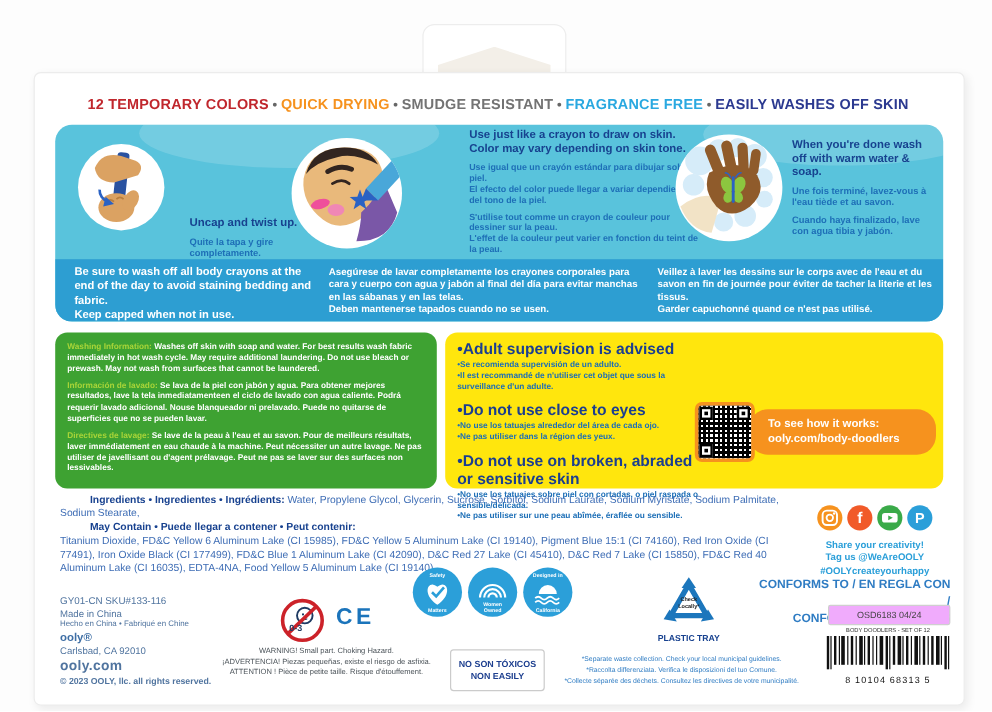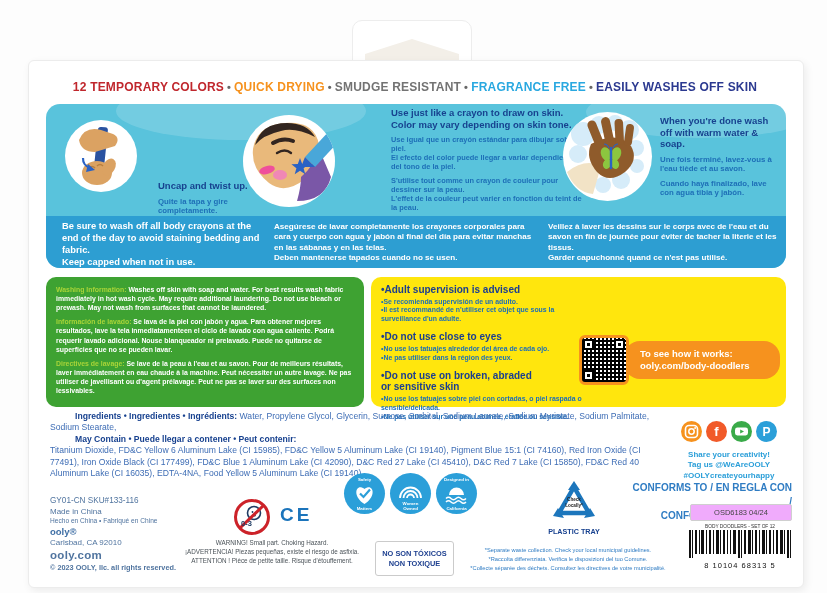--- a/index.html
+++ b/index.html
@@ -30,21 +30,21 @@
 
   
   .green-panel{left:46px;top:277px;width:318px;height:130px;background:#3ea232;border-radius:10px;padding:8px 10px;box-sizing:border-box;}
   .green-panel p{margin:0 0 5px 0;font-size:6.9px;line-height:1.32;color:#ffffff;font-weight:bold;}
   .glabel{color:#a8d438;}
 
   
   .yellow-panel{left:371px;top:277px;width:415px;height:130px;background:#ffe60d;border-radius:10px;padding:7px 9px;box-sizing:border-box;}
   .wcol-l{position:absolute;left:10px;top:7px;width:202px;}
   .wcol-r{position:absolute;left:218px;top:7px;width:190px;}
-  .wtitle{color:#1b3e90;font-weight:bold;font-size:10px;line-height:1.15;margin-bottom:2px;}
+  .wtitle{color:#1b3e90;font-weight:bold;font-size:13px;line-height:1.15;margin-bottom:2px;}
   .wsub{color:#1d6fb7;font-weight:bold;font-size:6.9px;line-height:1.3;}
   .wgroup{margin-bottom:7px;}
   .qr-row{position:absolute;left:208px;top:58px;display:flex;align-items:center;}
   .qr{width:44px;height:44px;background:#fff;border:3px solid #f6921e;border-radius:6px;position:relative;box-sizing:content-box;
       background-image:repeating-linear-gradient(0deg,#000 0 2px,transparent 2px 4px),repeating-linear-gradient(90deg,#000 0 2px,#fff 2px 4px);}
   .finder{position:absolute;width:11px;height:11px;background:#fff;border:2.5px solid #000;box-sizing:border-box;}
   .finder::after{content:"";position:absolute;left:1.5px;top:1.5px;width:3px;height:3px;background:#000;}
   .f-tl{left:1px;top:1px}.f-tr{right:1px;top:1px}.f-bl{left:1px;bottom:1px}
   .orange-pill{margin-left:-5px;background:#f6921e;border-radius:16px;padding:7px 12px 7px 16px;color:#fff;font-weight:bold;font-size:9.5px;line-height:1.3;width:128px;}
 
@@ -370,21 +370,21 @@
         <path d="M13 22 A7.5 7.5 0 0 1 28 22 Z" fill="#fff"></path>
         <path d="M10 25.5 q2.5 -2.5 5 0 t5 0 t5 0 t5 0" stroke="#fff" stroke-width="1.5" fill="none"></path>
         <path d="M10 29 q2.5 -2.5 5 0 t5 0 t5 0 t5 0" stroke="#fff" stroke-width="1.5" fill="none"></path>
       </svg>
       <div class="badge-top">Designed in</div>
       <div class="badge-bottom">California</div>
     </div>
   </div>
 
   <div class="abs non-toxic pre">NO SON TÓXICOS
-NON TOXIQUE</div>
+NON EASILY</div>
 
   <div class="abs recycle">
     <div class="recycle-wrap">
       <svg width="50" height="46" viewBox="0 0 50 46">
         <path d="M25 7 L40 33 H10 Z" fill="none" stroke="#1c76bc" stroke-width="4.5" stroke-linejoin="round"></path>
         <polygon points="25,1 31,10 19,10" fill="#1c76bc"></polygon>
         <polygon points="46,36 35,38 41,28" fill="#1c76bc"></polygon>
         <polygon points="4,36 15,38 9,28" fill="#1c76bc"></polygon>
       </svg>
       <div class="check-txt pre">Check

